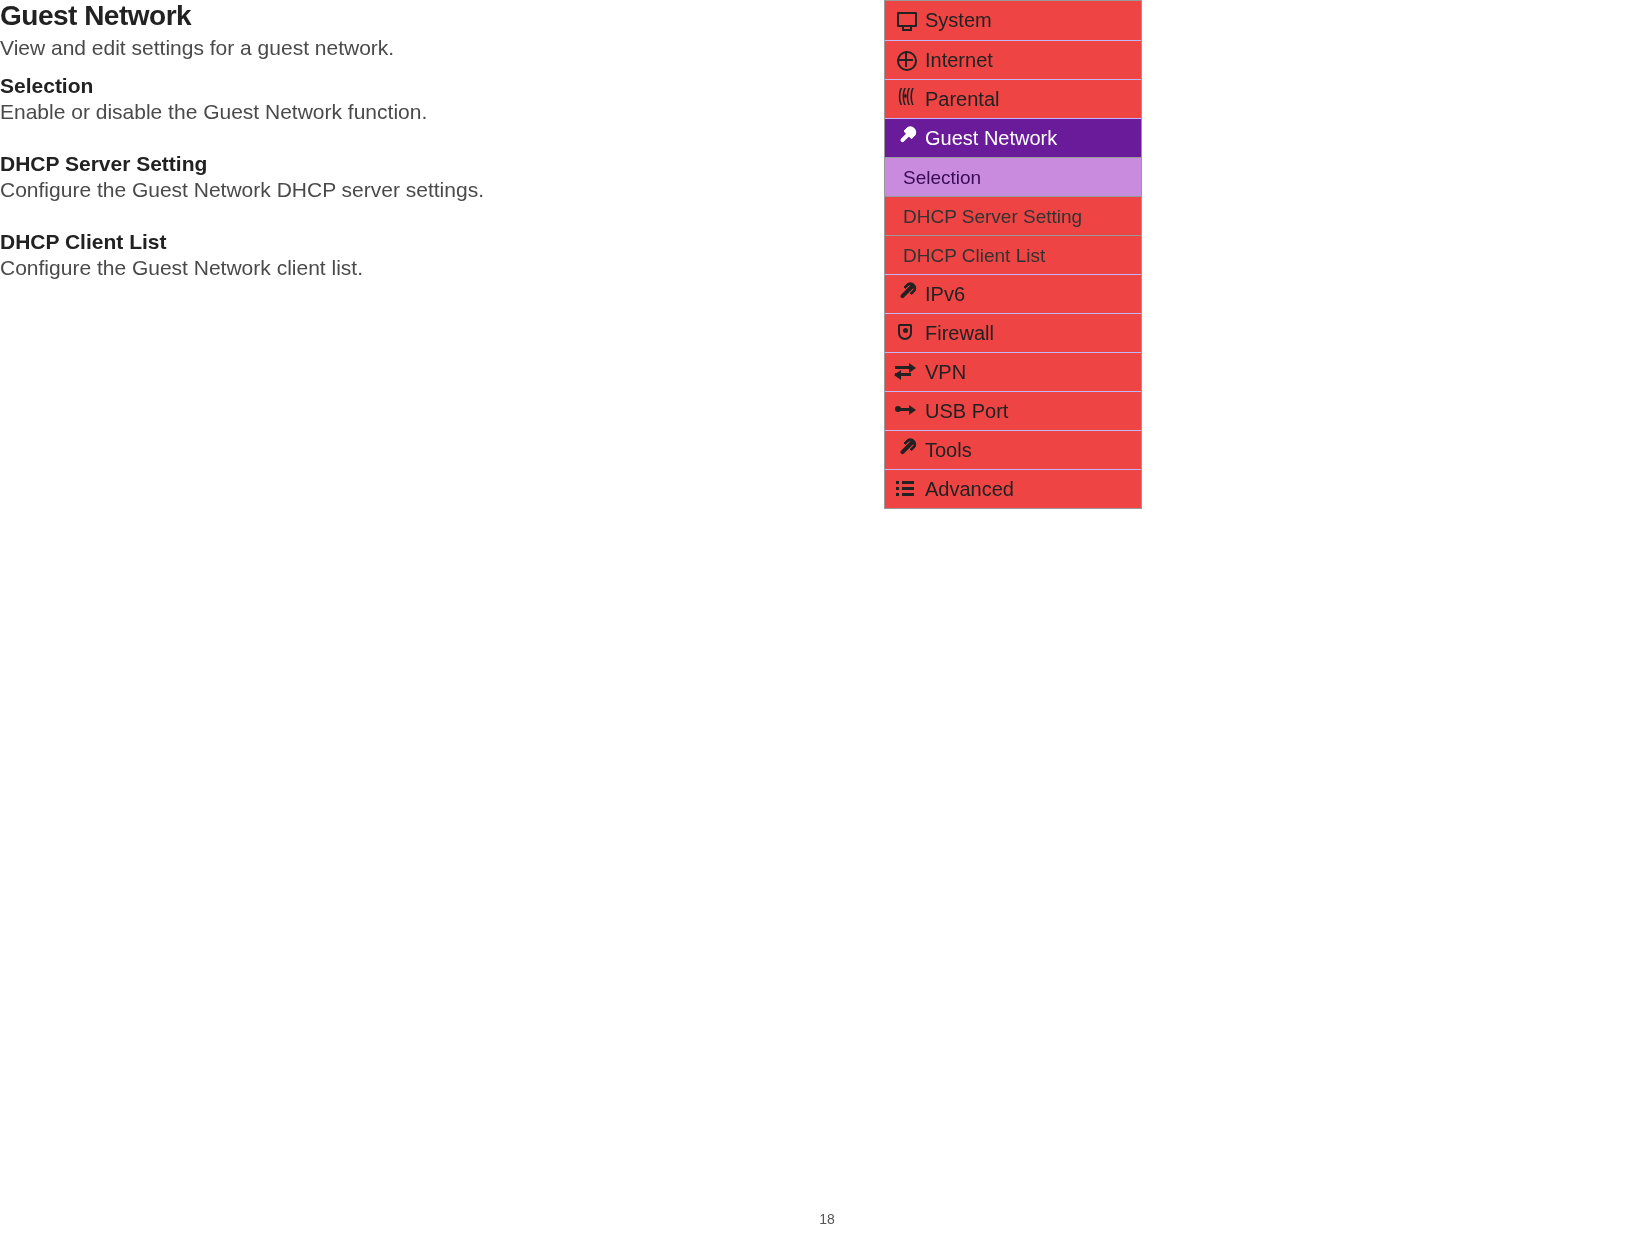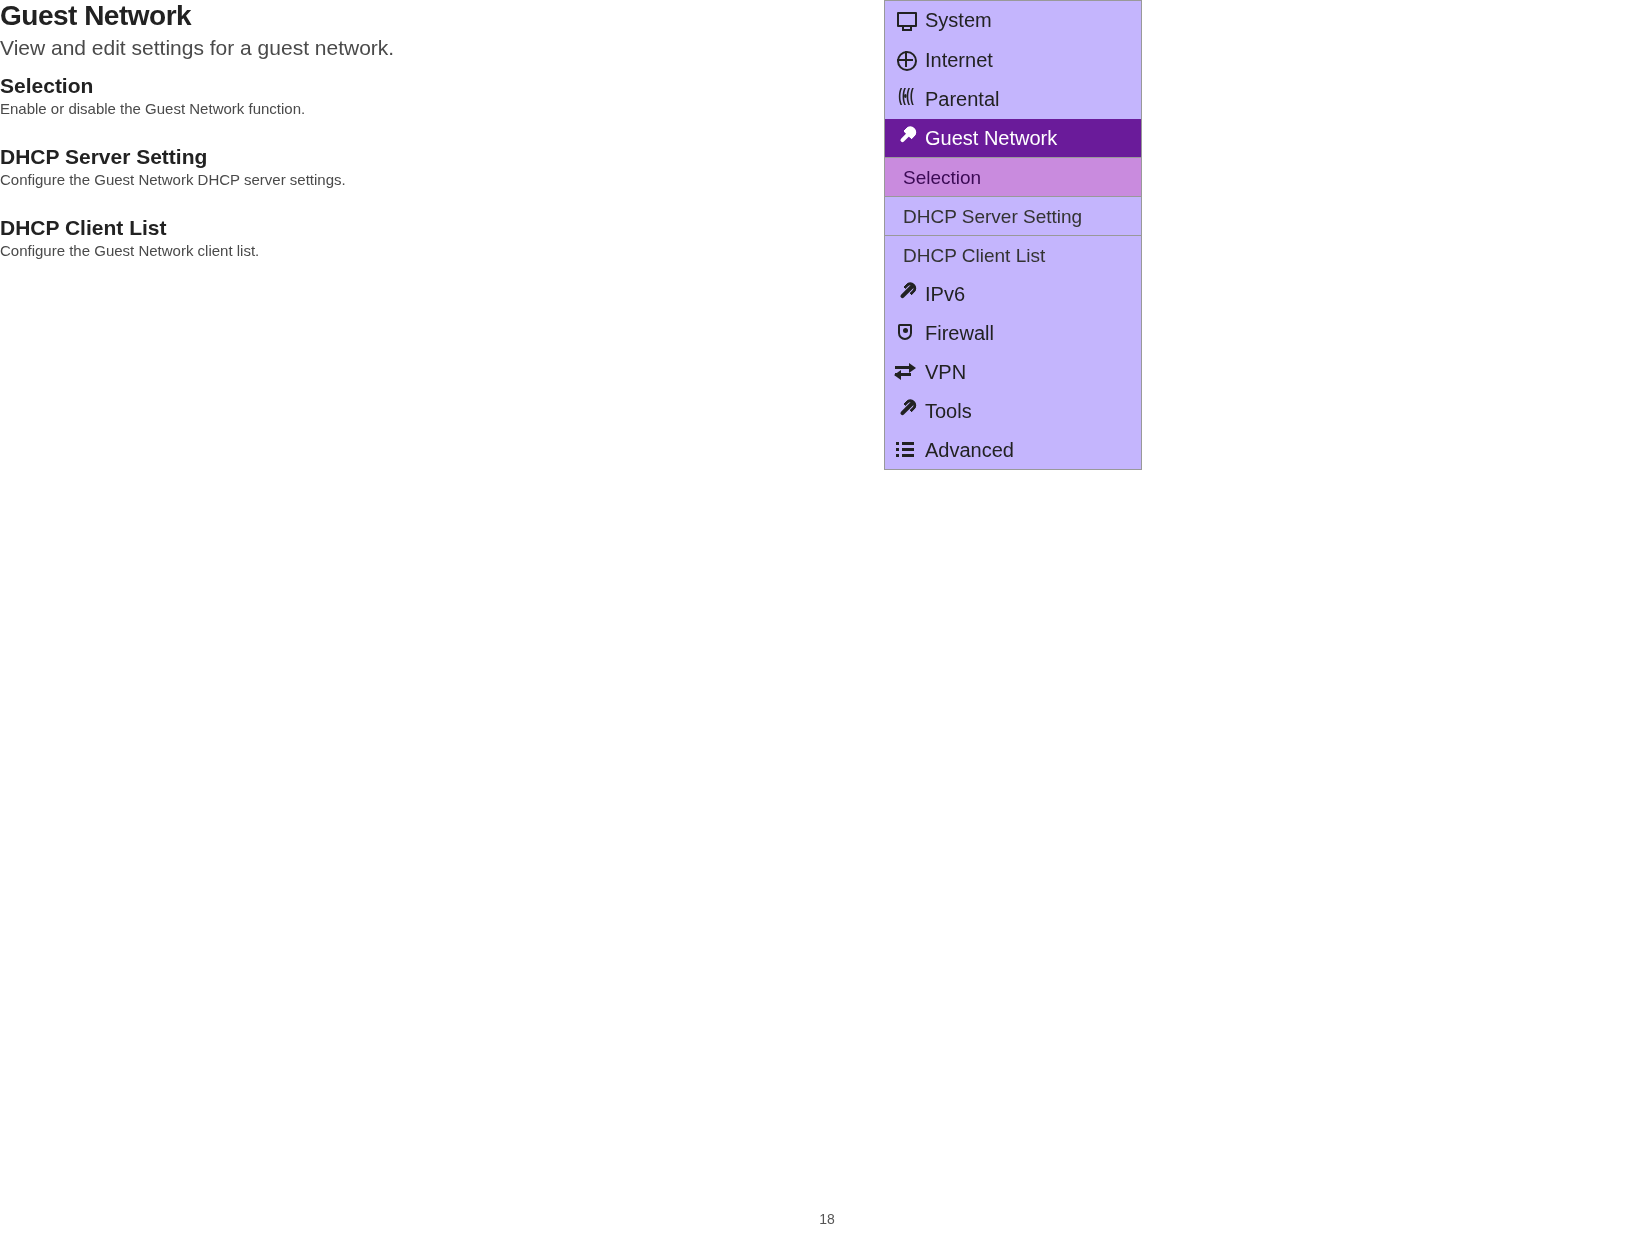--- a/index.html
+++ b/index.html
@@ -41,33 +41,33 @@
   }
   .section-title {
     margin: 0 0 2px 0;
     font-size: 21px;
     font-weight: 700;
     color: #222;
     font-family: "Segoe UI", Arial, Helvetica, sans-serif;
   }
   .section-desc {
     margin: 0 0 28px 0;
-    font-size: 15px;
+    font-size: 21px;
     color: #4a4a4a;
     font-family: "Segoe UI", Arial, Helvetica, sans-serif;
   }
   
   .menu {
     position: absolute;
     left: 884px;
     top: 0;
     width: 258px;
     border: 1px solid #999;
     box-sizing: border-box;
-    background: #c4b5fd;
+    background: #ef4444;
   }
   .menu-item {
     display: flex;
     align-items: center;
     height: 39px;
     border-top: 1px solid #c4b5fd;
     font-family: Arial, Helvetica, sans-serif;
     font-size: 20px;
     color: #222;
     box-sizing: border-box;
@@ -232,20 +232,28 @@
     <div class="menu-item">
       <span class="icon-cell">
           <span class="ico ico-vpn">
             <span class="a1"></span>
             <span class="a2"></span>
           </span>
         </span>
       <span class="label">VPN</span>
     </div>
 
+    <div class="menu-item">
+      <span class="icon-cell">
+          <span class="ico ico-usb">
+            <span class="c"></span>
+          </span>
+        </span>
+      <span class="label">USB Port</span>
+    </div>
 
     <div class="menu-item">
       <span class="icon-cell">
           <span class="ico ico-wrench" style="color:#222"></span>
         </span>
       <span class="label">Tools</span>
     </div>
 
     <div class="menu-item">
       <span class="icon-cell">

